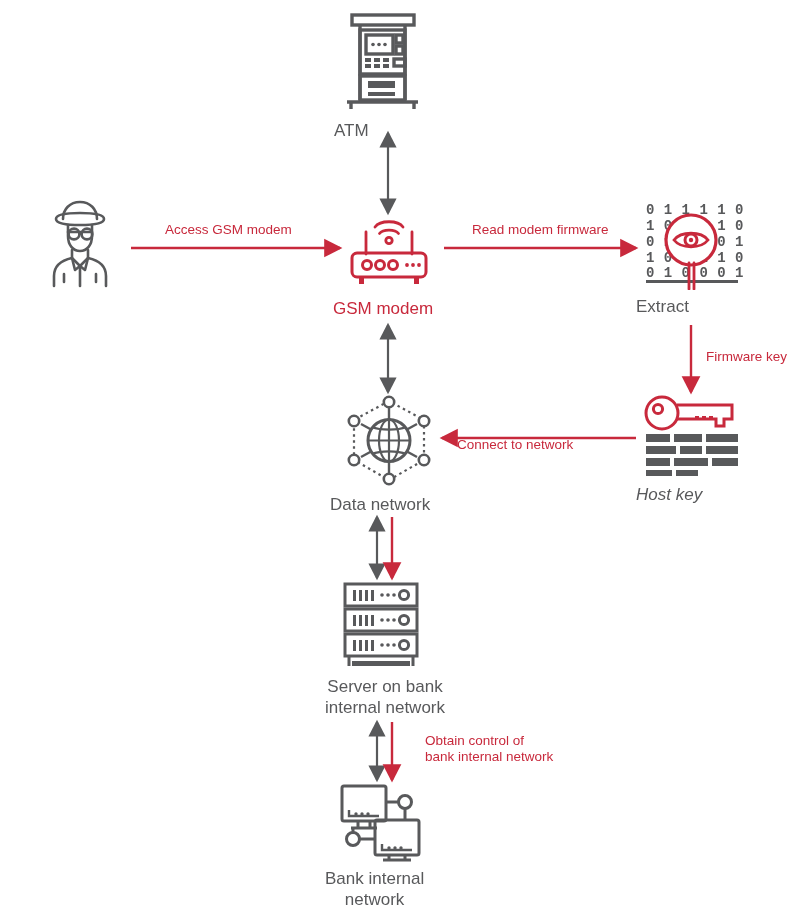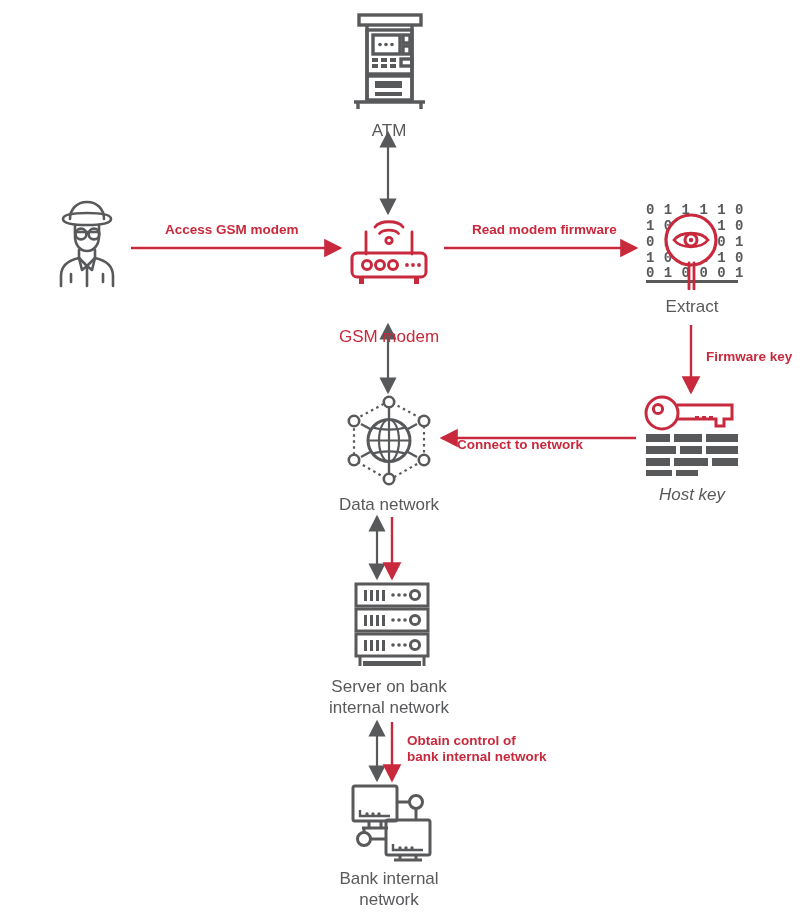--- a/index.html
+++ b/index.html
@@ -15,39 +15,38 @@
   }
   #diagram-root {
     position: absolute;
     left: 0; top: 0;
     width: 808px; height: 924px;
   }
   .node {
     position: absolute;
     display: flex;
     flex-direction: column;
-    align-items: center;
+    align-items: flex-start;
   }
   .node-icon { display:block; }
   .node-label {
     margin-top: 6px;
     font-size: 17px;
     line-height: 21px;
     text-align: center;
     color: #58595b;
     white-space: pre-line;
   }
   .node-label.accent { color: #c8293c; }
   .edge-label {
     position: absolute;
     font-size: 13.5px;
     line-height: 16px;
     color: #c8293c;
     white-space: pre-line;
-    font-weight: bold;
   }
   svg.arrows {
     position: absolute;
     left: 0; top: 0;
     width: 808px; height: 924px;
     pointer-events: none;
   }
 </style>
 </head>
 <body>
@@ -90,21 +89,21 @@
 
   <div class="edge-label" style="left:165px; top:222px;">Access GSM modem</div>
 
   <div class="edge-label" style="left:472px; top:222px;">Read modem firmware</div>
 
   <div class="edge-label" style="left:706px; top:349px;">Firmware key</div>
 
   <div class="edge-label" style="left:457px; top:437px;">Connect to network</div>
 
 
-  <div class="edge-label" style="left:407px; top:733px;">Obtain control of
+  <div class="edge-label" style="left:425px; top:733px;">Obtain control of
 bank internal network</div>
 
   <div class="node" style="left:334px; top:8px; width:110px;">
     <svg class="node-icon" width="96" height="106" viewBox="0 0 96 106">
       <g fill="none" stroke="#58595b" stroke-width="3.4">
         <rect x="18" y="7" width="62" height="10"></rect>
         <path d="M26 17 L26 92 M71 17 L71 92"></path>
         <rect x="26" y="22" width="45" height="44"></rect>
         <rect x="32" y="27" width="27" height="19"></rect>
         <rect x="62" y="27" width="7" height="8"></rect>
@@ -145,21 +144,21 @@
         <path d="M48 70 L48 90"></path>
         <path d="M40 62 C31 64 22 69 22 80 L22 90"></path>
         <path d="M56 62 C65 64 74 69 74 80 L74 90"></path>
         <path d="M40 62 L43 74 L48 70"></path>
         <path d="M56 62 L53 74 L48 70"></path>
         <path d="M32 78 L32 86 M64 78 L64 86"></path>
       </g>
     </svg>
   </div>
 
-  <div class="node" style="left:333px; top:208px; width:112px;gap:28px;">
+  <div class="node" style="left:333px; top:208px; width:112px;">
     <svg class="node-icon" width="112" height="84" viewBox="0 0 112 84">
       <g fill="none" stroke="#c8293c" stroke-width="2.8" stroke-linecap="round">
         <path d="M42 19 C47 12 65 12 70 19"></path>
         <path d="M46.5 25.5 C50 21 62 21 65.5 25.5"></path>
         <circle cx="56" cy="32.5" r="3.2"></circle>
         <path d="M33 24 L33 46"></path>
         <path d="M79 24 L79 46"></path>
       </g>
       <g fill="none" stroke="#c8293c" stroke-width="3">
         <rect x="19" y="45" width="74" height="24" rx="5"></rect>

